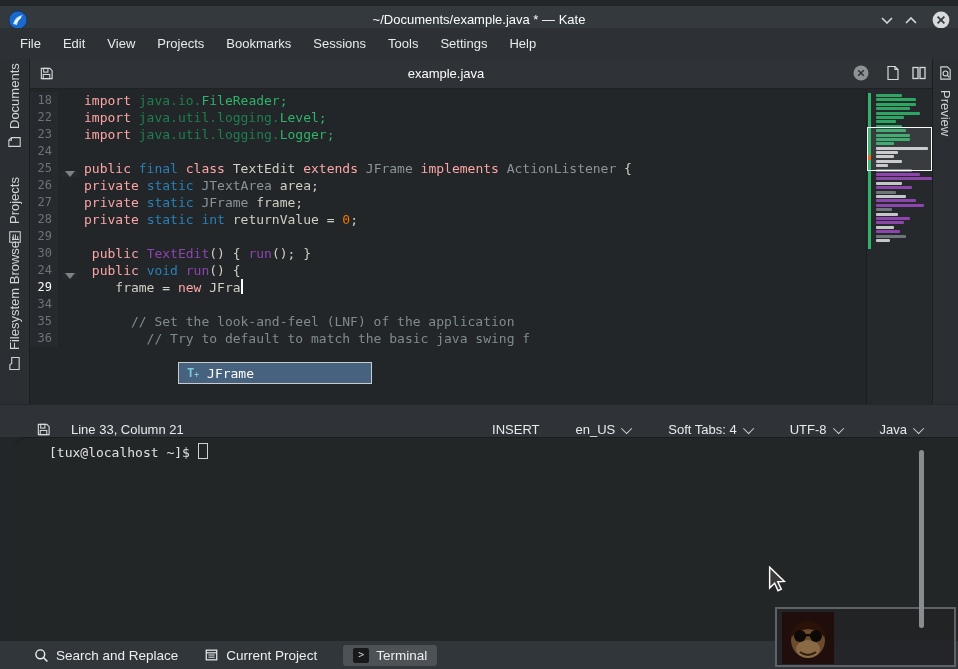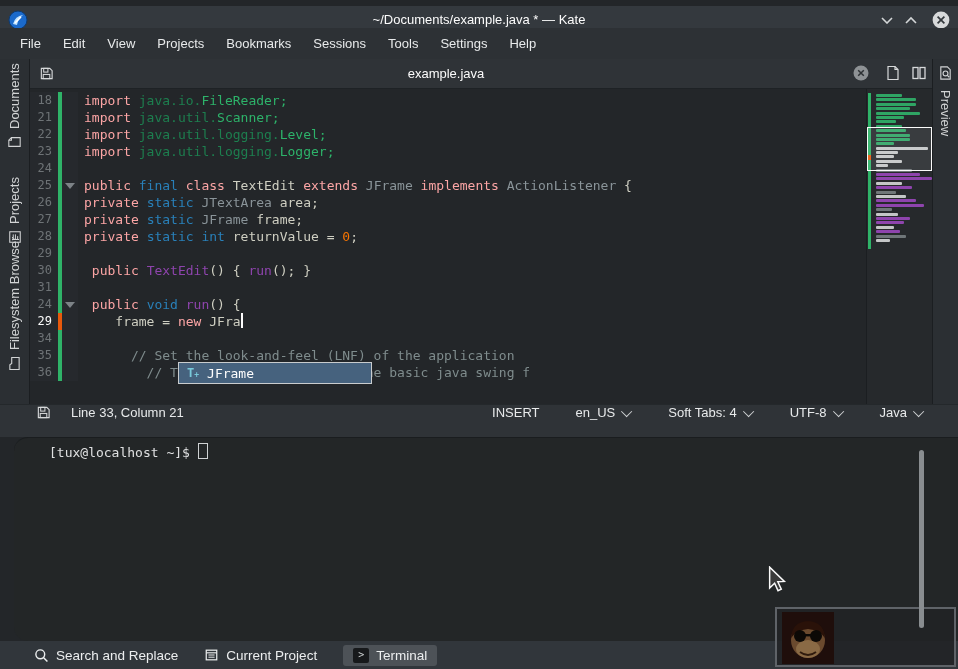--- a/index.html
+++ b/index.html
@@ -33,21 +33,21 @@
   #tabstrip{position:relative;height:30px;background:#2f3337;border-bottom:1px solid #1e2225;box-sizing:border-box;}
   #tab-save{position:absolute;left:9px;top:7px;}
   #tab-label{position:absolute;left:0;right:70px;top:0;height:29px;line-height:29px;text-align:center;color:#fcfcfc;}
   #tab-close{position:absolute;right:63px;top:6px;}
   #tab-newdoc{position:absolute;right:31px;top:6px;}
   #tab-split{position:absolute;right:5px;top:6px;}
 
   
   #editor{position:relative;height:315px;overflow:hidden;background:#232629;}
   #lines{padding-top:3px;}
-  .cl{display:flex;height:17px;line-height:17px;font-family:"DejaVu Sans Mono",monospace;font-size:13px;}
+  .cl{display:flex;height:17px;line-height:17px;font-family:"DejaVu Sans Mono",monospace;font-size:13px;align-items:flex-end;}
   .ln{width:22px;flex:0 0 auto;text-align:right;padding-right:6px;color:#6e7376;background:#26292d;font-size:12px;}
   .ln.cur{color:#fcfcfc;}
   .chg{width:4px;flex:0 0 auto;}
   .chg.saved{background:#2fb368}.chg.modified{background:#e8590c}
   .fold{width:16px;flex:0 0 auto;background:#26292d;display:flex;align-items:center;justify-content:center;}
   .tri{width:0;height:0;border-left:5px solid transparent;border-right:5px solid transparent;border-top:6px solid #7c8286;}
   .code{margin-left:6px;white-space:pre;}
   .tk-kw{color:#fca5a5;font-weight:normal}
   .tk-ty{color:#2980b9}
   .tk-fn{color:#8e44ad}
@@ -69,21 +69,21 @@
   
   #minimap{position:absolute;top:0;right:0;width:66px;height:315px;background:#26292c;border-left:1px solid #1b1e21;box-sizing:border-box;}
   #mm-bar{position:absolute;left:1px;top:4px;width:3px;height:156px;background:#2fb368;}
   #mm-tick{position:absolute;left:1px;top:66px;width:3px;height:5px;background:#e8590c;}
   #mm-rows{position:absolute;left:9px;top:5px;right:6px;}
   .mrow{height:3px;margin-bottom:1.4px;border-radius:1px;}
   #mm-viewport{position:absolute;left:0;right:0;top:38px;height:44px;border:1px solid #fbfbfb;background:rgba(255,255,255,.09);box-sizing:border-box;}
 
   
   #statusbar{position:absolute;top:404px;left:0;width:958px;height:33px;background:#2f3337;border-top:1px solid #24282b;
-             display:flex;align-items:flex-start;box-sizing:border-box;padding:0 34px 0 36px;}
+             display:flex;align-items:flex-end;box-sizing:border-box;padding:0 34px 0 36px;}
   #sb-pos{margin-left:20px;color:#e8eaeb;}
   #sb-right{margin-left:auto;display:flex;align-items:center;gap:36px;}
   .sb-item{display:flex;align-items:center;gap:9px;color:#e8eaeb;}
   .chev{width:7px;height:7px;border-left:1.6px solid #cfd2d3;border-bottom:1.6px solid #cfd2d3;
         transform:rotate(-45deg) translateY(-2px);}
 
   
   #terminal{position:absolute;top:437px;left:14px;width:958px;height:204px;background:#232627;border-top:1px solid #1a1d1f;box-sizing:border-box;border-radius:14px;}
   #prompt{position:absolute;left:35px;top:5px;font-family:"DejaVu Sans Mono",monospace;font-size:13px;color:#dfe0e1;}
   #term-caret{display:inline-block;width:8px;height:14px;border:1px solid #cfd2d3;margin-left:8px;vertical-align:-2px;}
@@ -208,26 +208,20 @@
 
   <div id="editor">
     <div id="lines">
         <div class="cl">
           <span class="ln">18</span>
           <span class="chg saved"></span>
           <span class="fold"></span>
           <span class="code"><span class="tk-kw">import</span><span class="tk-n"> </span><span class="tk-impd">java.io.</span><span class="tk-imp">FileReader;</span></span>
         </div>
         <div class="cl">
-          <span class="ln">21</span>
-          <span class="chg saved"></span>
-          <span class="fold"></span>
-          <span class="code"><span class="tk-kw">import</span><span class="tk-n"> </span><span class="tk-impd">java.util.</span><span class="tk-imp">Scanner;</span></span>
-        </div>
-        <div class="cl">
           <span class="ln">22</span>
           <span class="chg saved"></span>
           <span class="fold"></span>
           <span class="code"><span class="tk-kw">import</span><span class="tk-n"> </span><span class="tk-impd">java.util.logging.</span><span class="tk-imp">Level;</span></span>
         </div>
         <div class="cl">
           <span class="ln">23</span>
           <span class="chg saved"></span>
           <span class="fold"></span>
           <span class="code"><span class="tk-kw">import</span><span class="tk-n"> </span><span class="tk-impd">java.util.logging.</span><span class="tk-imp">Logger;</span></span>
@@ -268,26 +262,20 @@
           <span class="ln">29</span>
           <span class="chg saved"></span>
           <span class="fold"></span>
           <span class="code"></span>
         </div>
         <div class="cl">
           <span class="ln">30</span>
           <span class="chg saved"></span>
           <span class="fold"></span>
           <span class="code"><span class="tk-n"> </span><span class="tk-kw">public </span><span class="tk-fn">TextEdit</span><span class="tk-n">() { </span><span class="tk-fn">run</span><span class="tk-n">(); }</span></span>
-        </div>
-        <div class="cl">
-          <span class="ln">31</span>
-          <span class="chg saved"></span>
-          <span class="fold"></span>
-          <span class="code"></span>
         </div>
         <div class="cl">
           <span class="ln">24</span>
           <span class="chg saved"></span>
           <span class="fold">
             <span class="tri"></span>
           </span>
           <span class="code"><span class="tk-n"> </span><span class="tk-kw">public </span><span class="tk-ty">void </span><span class="tk-fn">run</span><span class="tk-n">() {</span></span>
         </div>
         <div class="cl">

